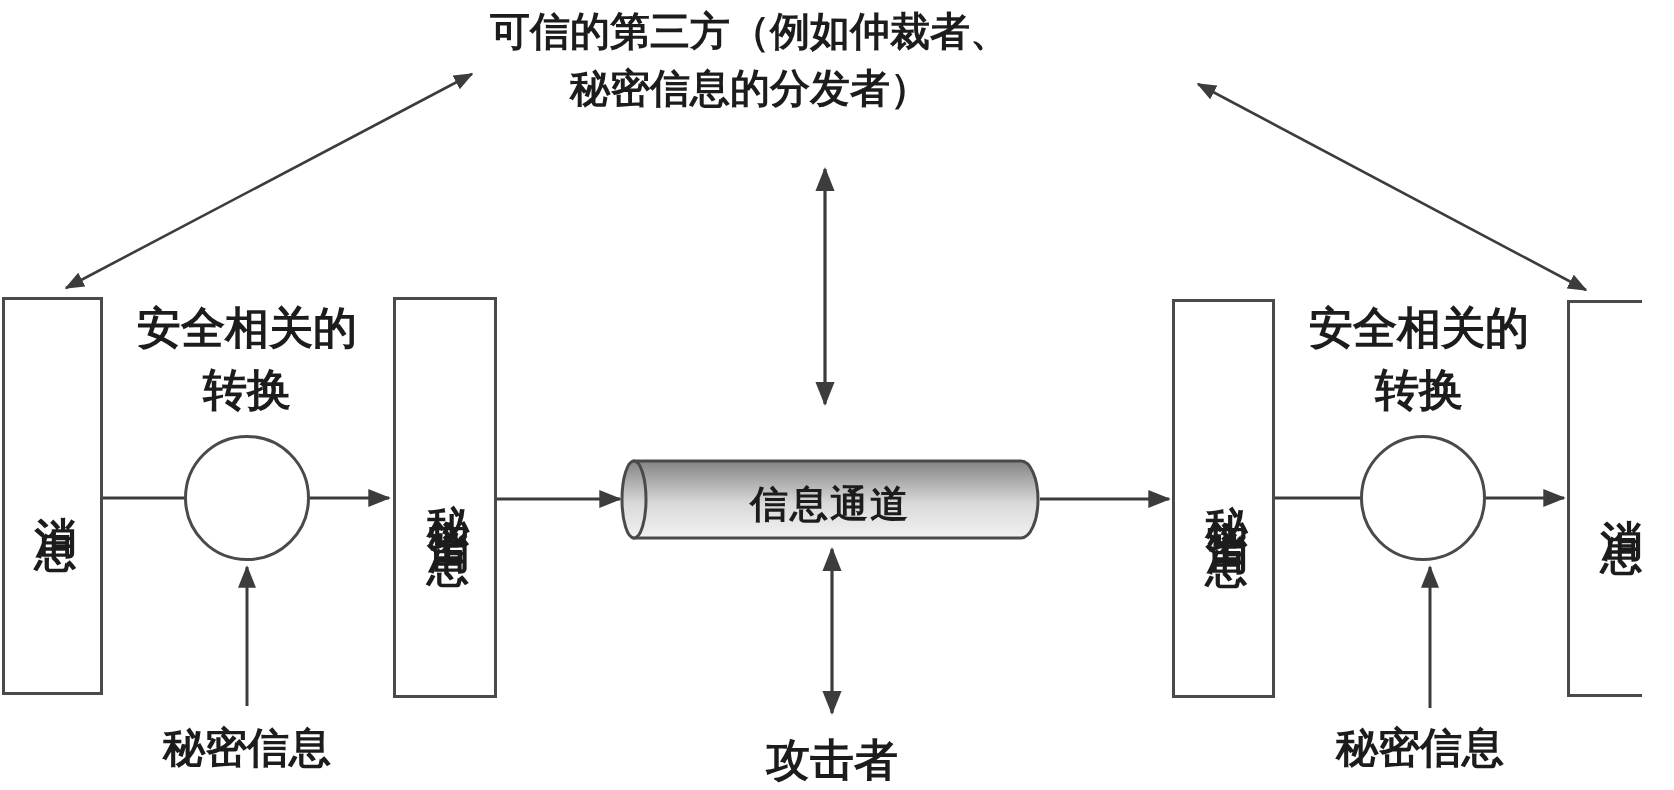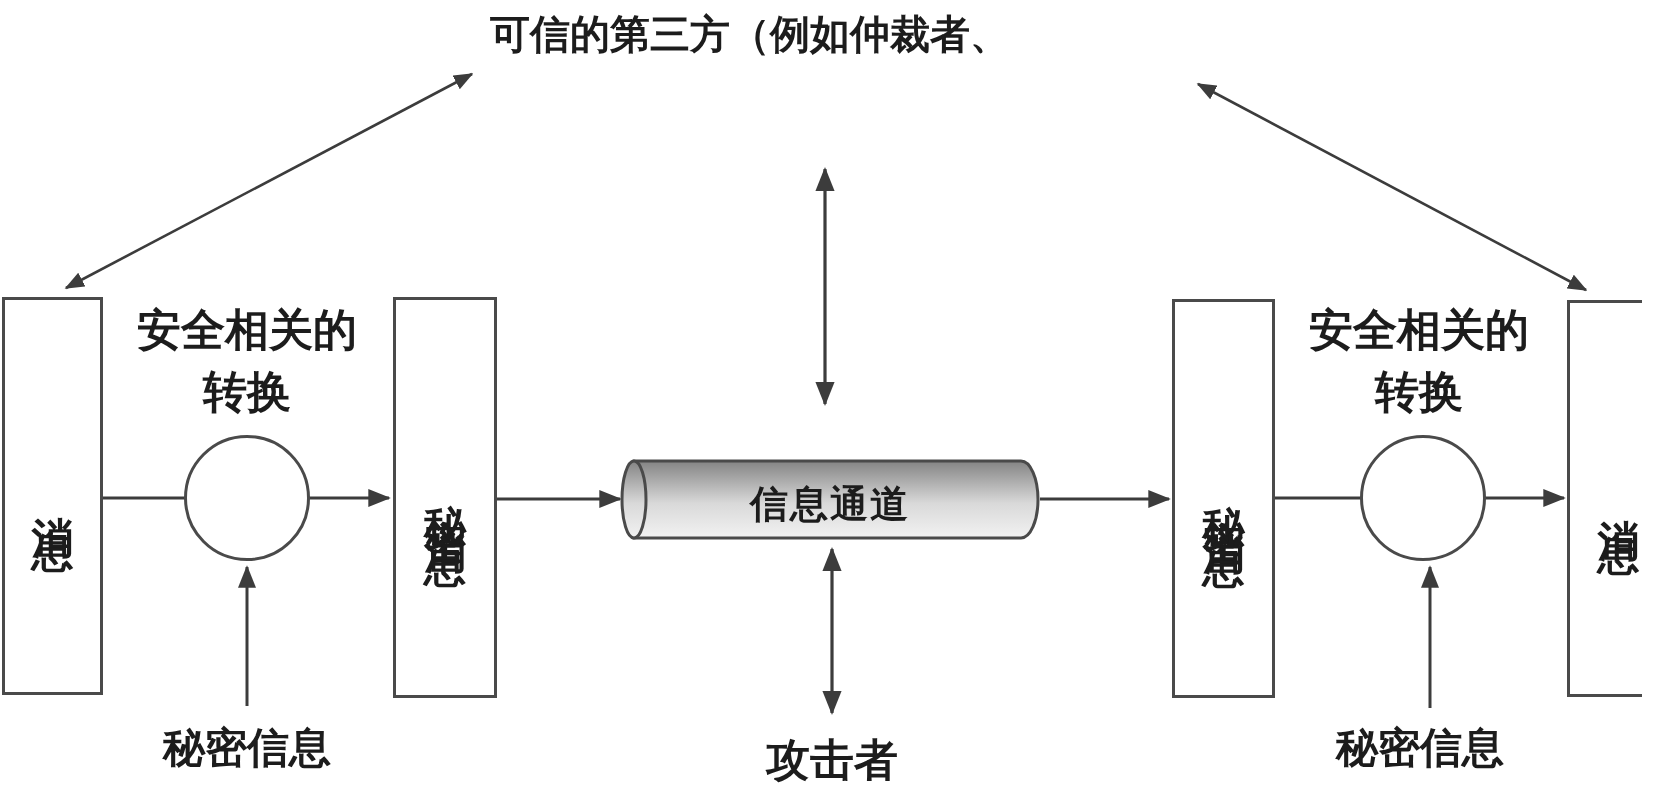--- a/index.html
+++ b/index.html
@@ -1,20 +1,20 @@
 <!DOCTYPE html>
 <html><head>
 <meta charset="utf-8">
 <style>
   html,body{margin:0;padding:0;background:#ffffff;}
   #canvas{
     position:relative;
     width:1642px;height:790px;
     background:#ffffff;
-    font-family:Liberation Serif, serif;
+    font-family:Liberation Mono, monospace;
     color:#1c1c1c;
     overflow:hidden;
   }
   svg{position:absolute;left:0;top:0;}
   .box{
     position:absolute;
     background:#ffffff;
     border:3px solid #4a4a4a;
     display:flex;align-items:center;justify-content:center;
   }
@@ -87,20 +87,21 @@
     <line x1="1430" y1="708" x2="1430" y2="567" stroke="#3c3c3c" stroke-width="3" marker-end="url(#ah)"></line>
 
     <g>
       <path d="M634,461 H1021 a17,38.5 0 0 1 0,77 H634 z" fill="url(#cylGrad)" stroke="#4a4a4a" stroke-width="3"></path>
       <ellipse cx="634" cy="499.5" rx="12" ry="38.5" fill="url(#cylGrad)" stroke="#4a4a4a" stroke-width="3"></ellipse>
     </g>
   </svg>
 
   <div class="lbl" id="ttp-label">
     <span>可信的第三方（例如仲裁者、</span>
+    <span>秘密信息的分发者）</span>
   </div>
 
   <div class="box" style="left:2px;top:297px;width:95px;height:392px;">
     <div class="vtext">消息</div>
   </div>
 
   <div class="lbl transform-label" id="transform-label-left">
     <span>安全相关的</span>
     <span>转换</span>
   </div>

